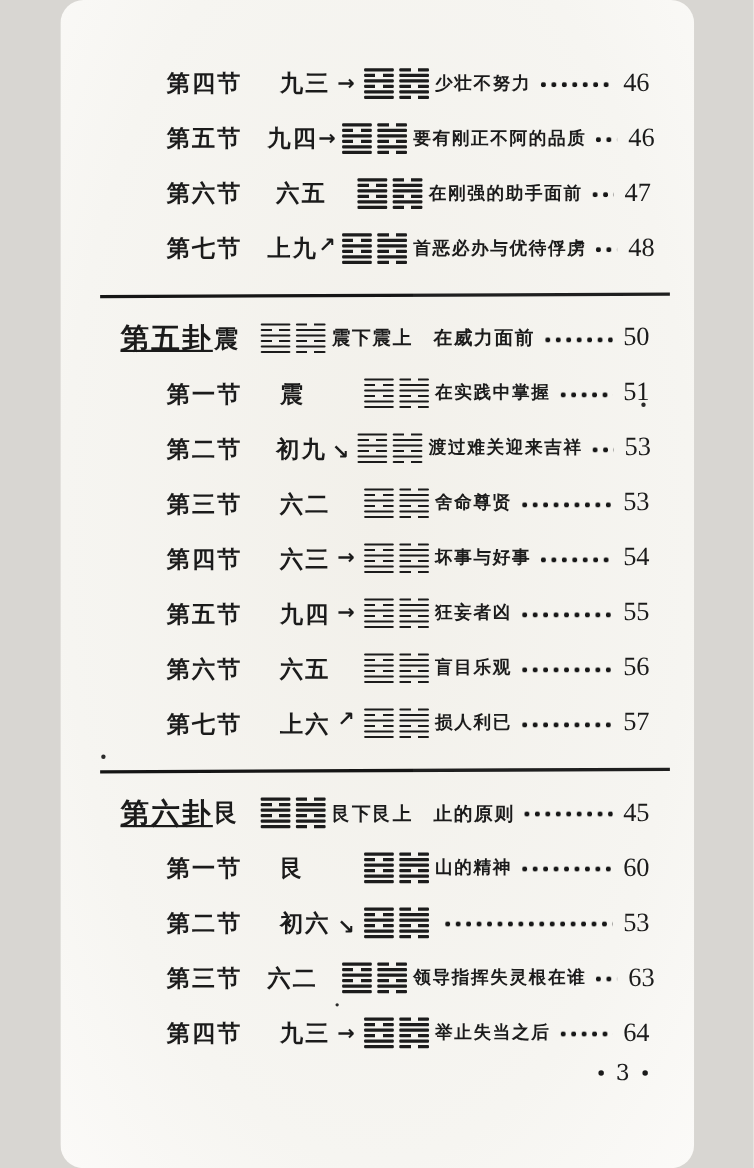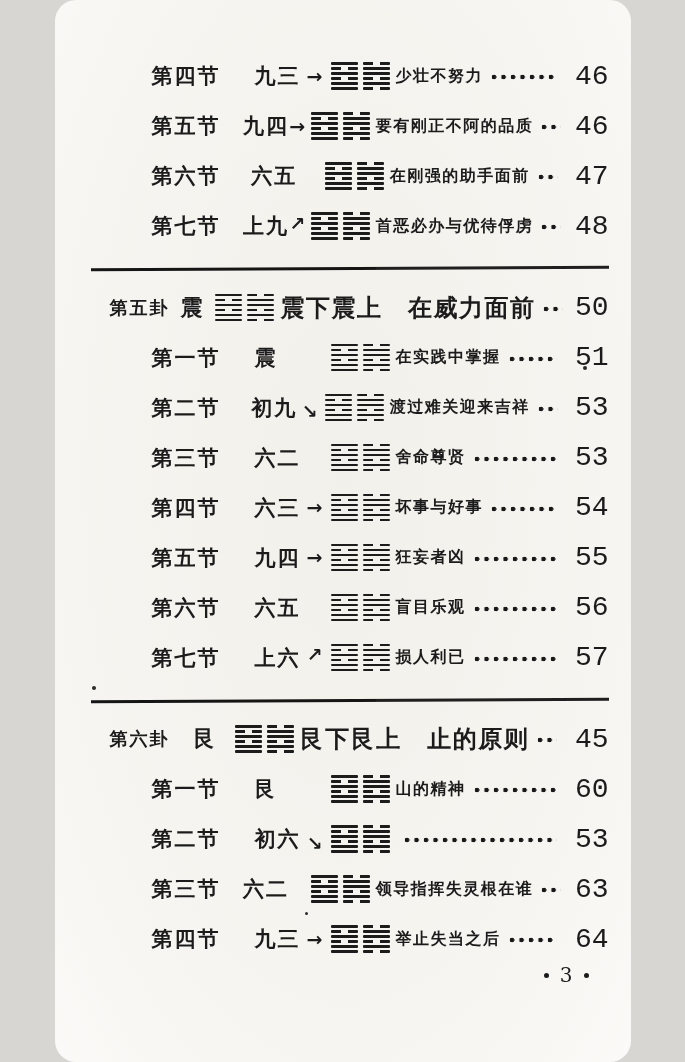--- a/index.html
+++ b/index.html
@@ -28,21 +28,21 @@
     font-weight:700;
   }
   .row-item{padding-left:97px;}
   .row-chapter{padding-left:55px;}
   .row-label{
     font-size:21px;
     letter-spacing:2px;
     white-space:nowrap;
   }
   .row-item  .row-label{width:103px;}
-  .row-chapter .row-label{width:85px;font-size:18px;}
+  .row-chapter .row-label{width:85px;font-size:26px;text-decoration:underline;}
   .line-name{
     font-size:21px;
     letter-spacing:2px;
     white-space:nowrap;
     font-family:Liberation Serif, serif;
   }
   .row-item .line-name{width:52px;}
   .row-chapter .line-name{width:42px;font-size:22px;}
   .arrow{
     width:24px;
@@ -67,35 +67,34 @@
     gap:2.5px;
     width:27px;
   }
   .ln{height:2.5px;background:#1c1c1c;border-radius:1px;}
   .ln.b{background:linear-gradient(to right,#1c1c1c 0 38%,transparent 38% 62%,#1c1c1c 62% 100%);}
   .row-title{
     font-size:16px;
     letter-spacing:1.5px;
     white-space:nowrap;
   }
-  .row-chapter .row-title{font-size:24px;}
+  .row-chapter .row-title{font-size:17px;}
   .leader{
     flex:1;
     height:6px;
     margin:2px 10px 0 8px;
     background-image:radial-gradient(circle at 3px 3px,#171717 2.1px,transparent 2.6px);
     background-size:9.5px 6px;
     background-repeat:repeat-x;
     min-width:20px;
   }
   .page-ref{
     width:42px;
-    text-align:right;
-    font-family:Liberation Mono, monospace;
-    font-size:28px;
+    font-family:Liberation Serif, serif;
+    font-size:24px;
     font-weight:400;
   }
   .section-divider{
     height:2.6px;
     background:linear-gradient(to right,#151515 0 55%, #1f1f1f 55% 100%);
     margin:16px 22px 13px 36px;
     transform:rotate(-0.25deg);
   }
   .page-footer{
     position:absolute;

